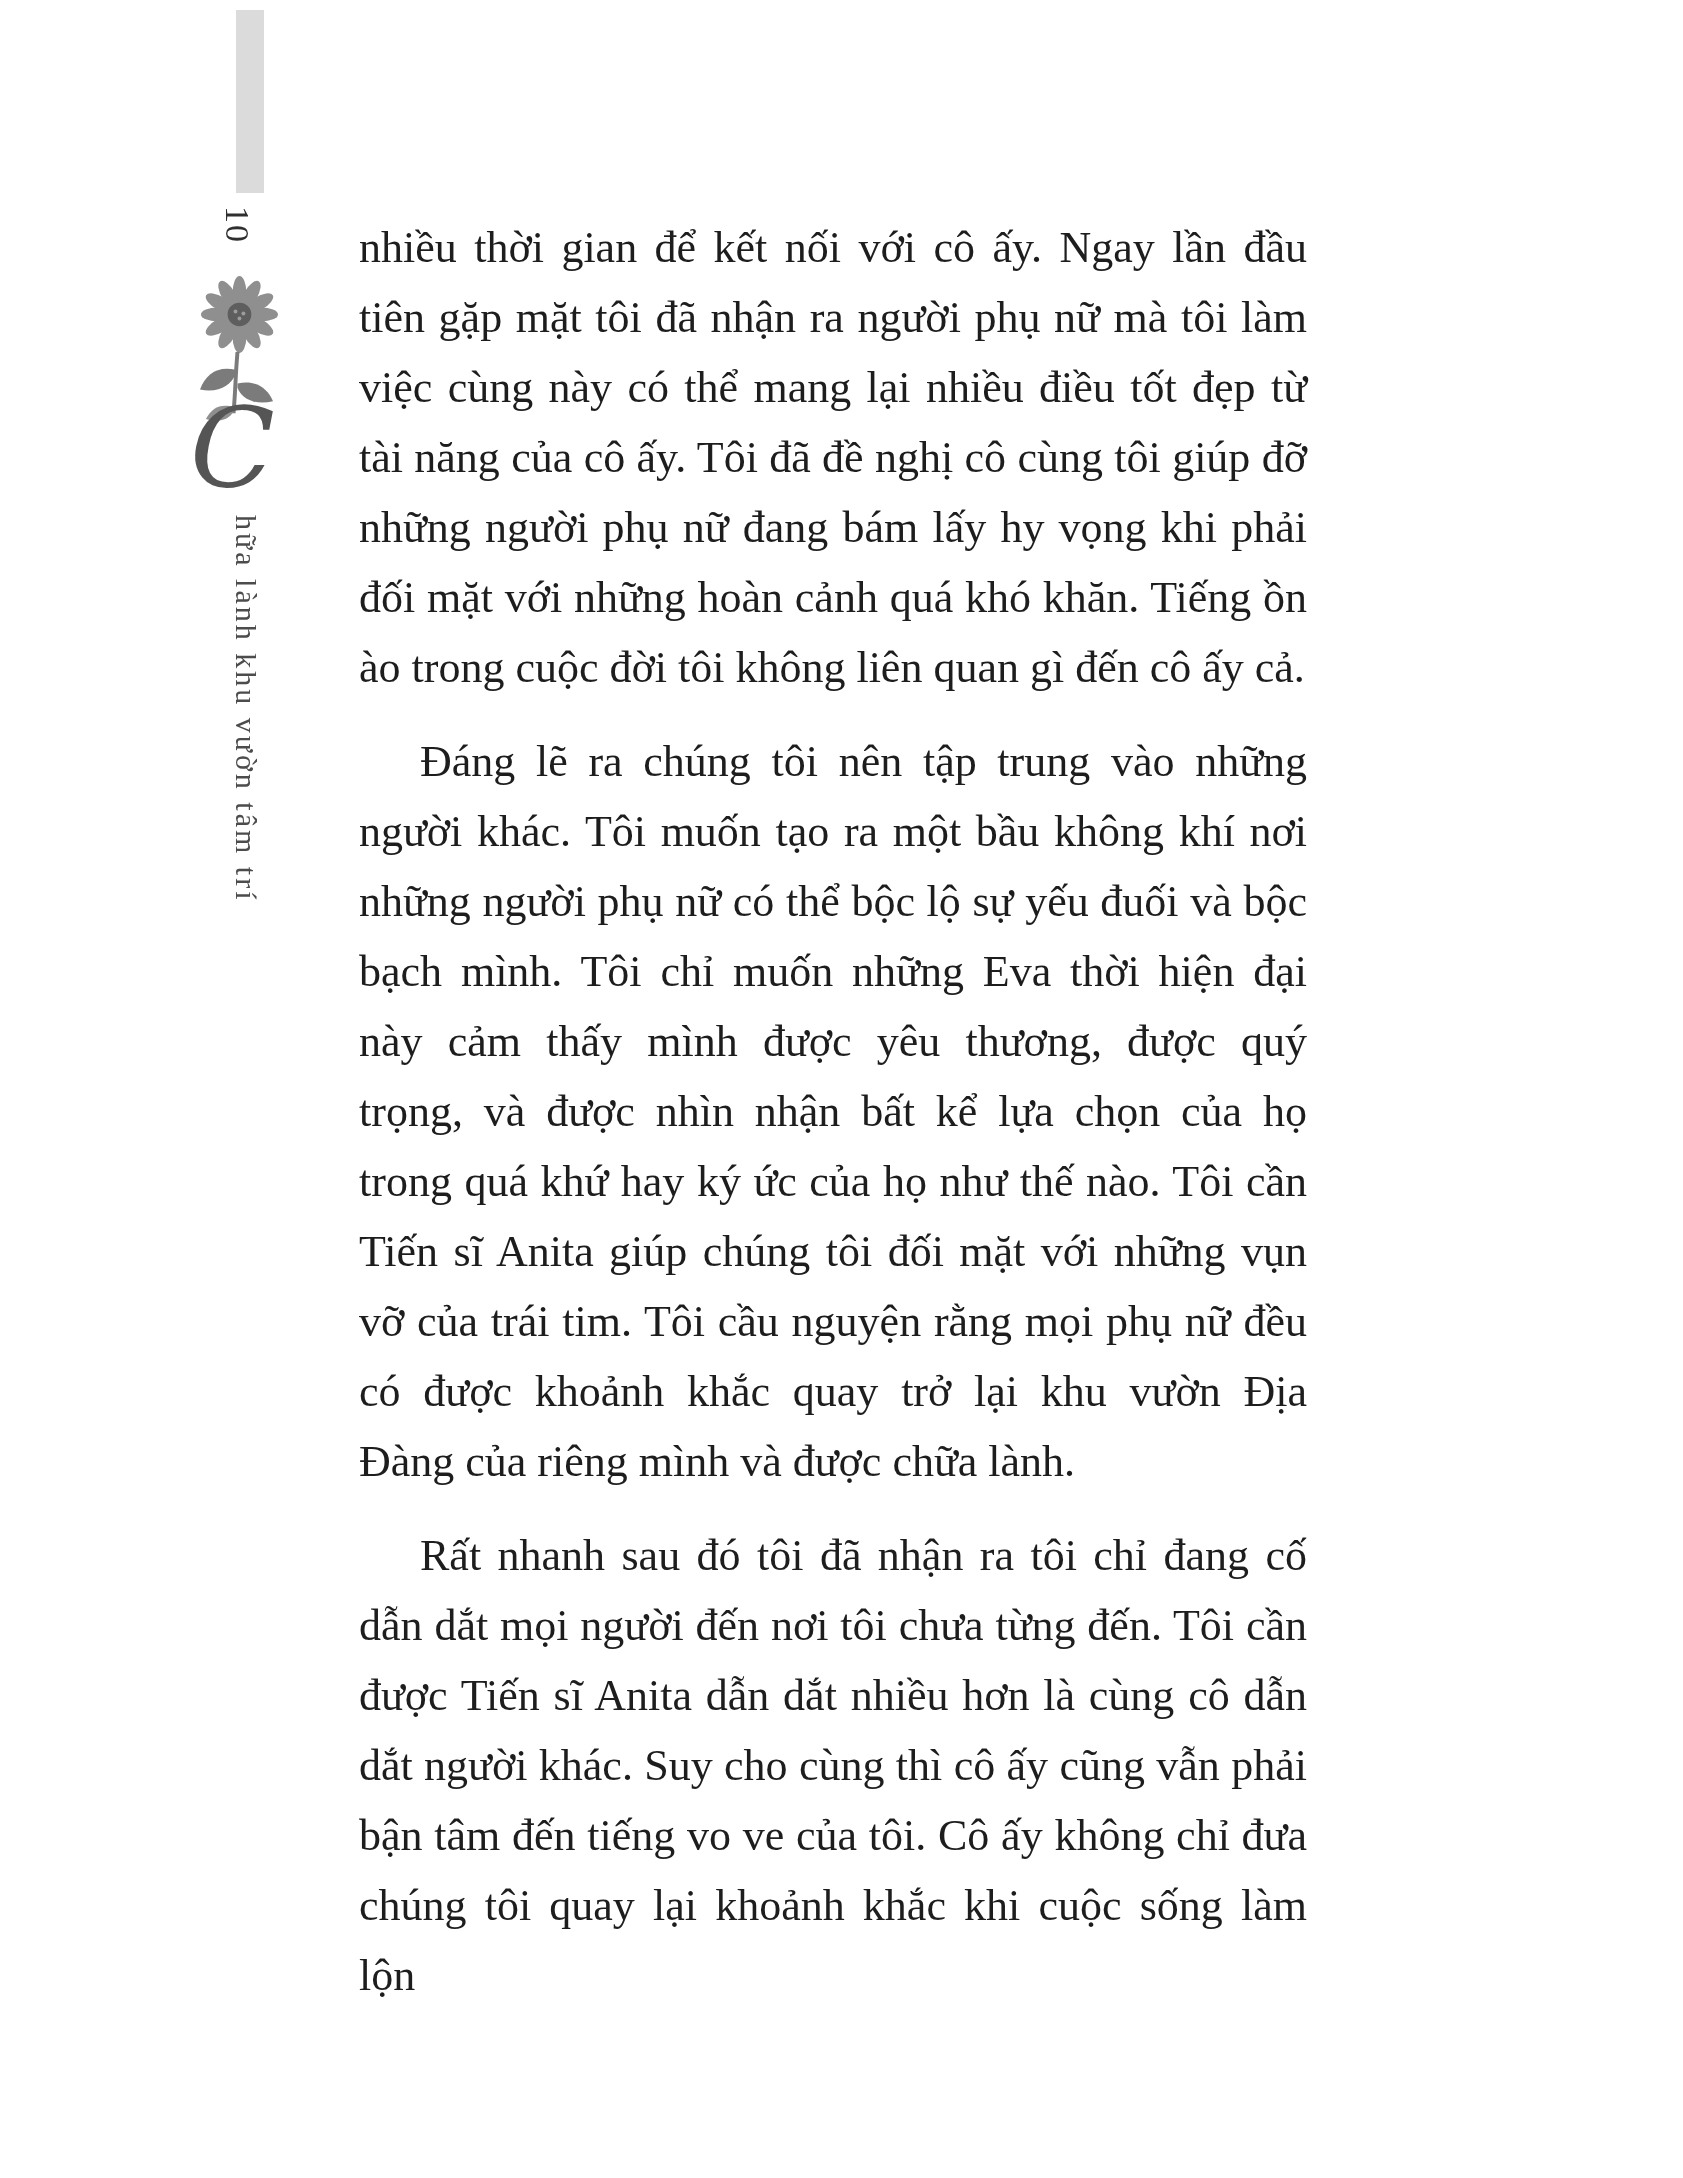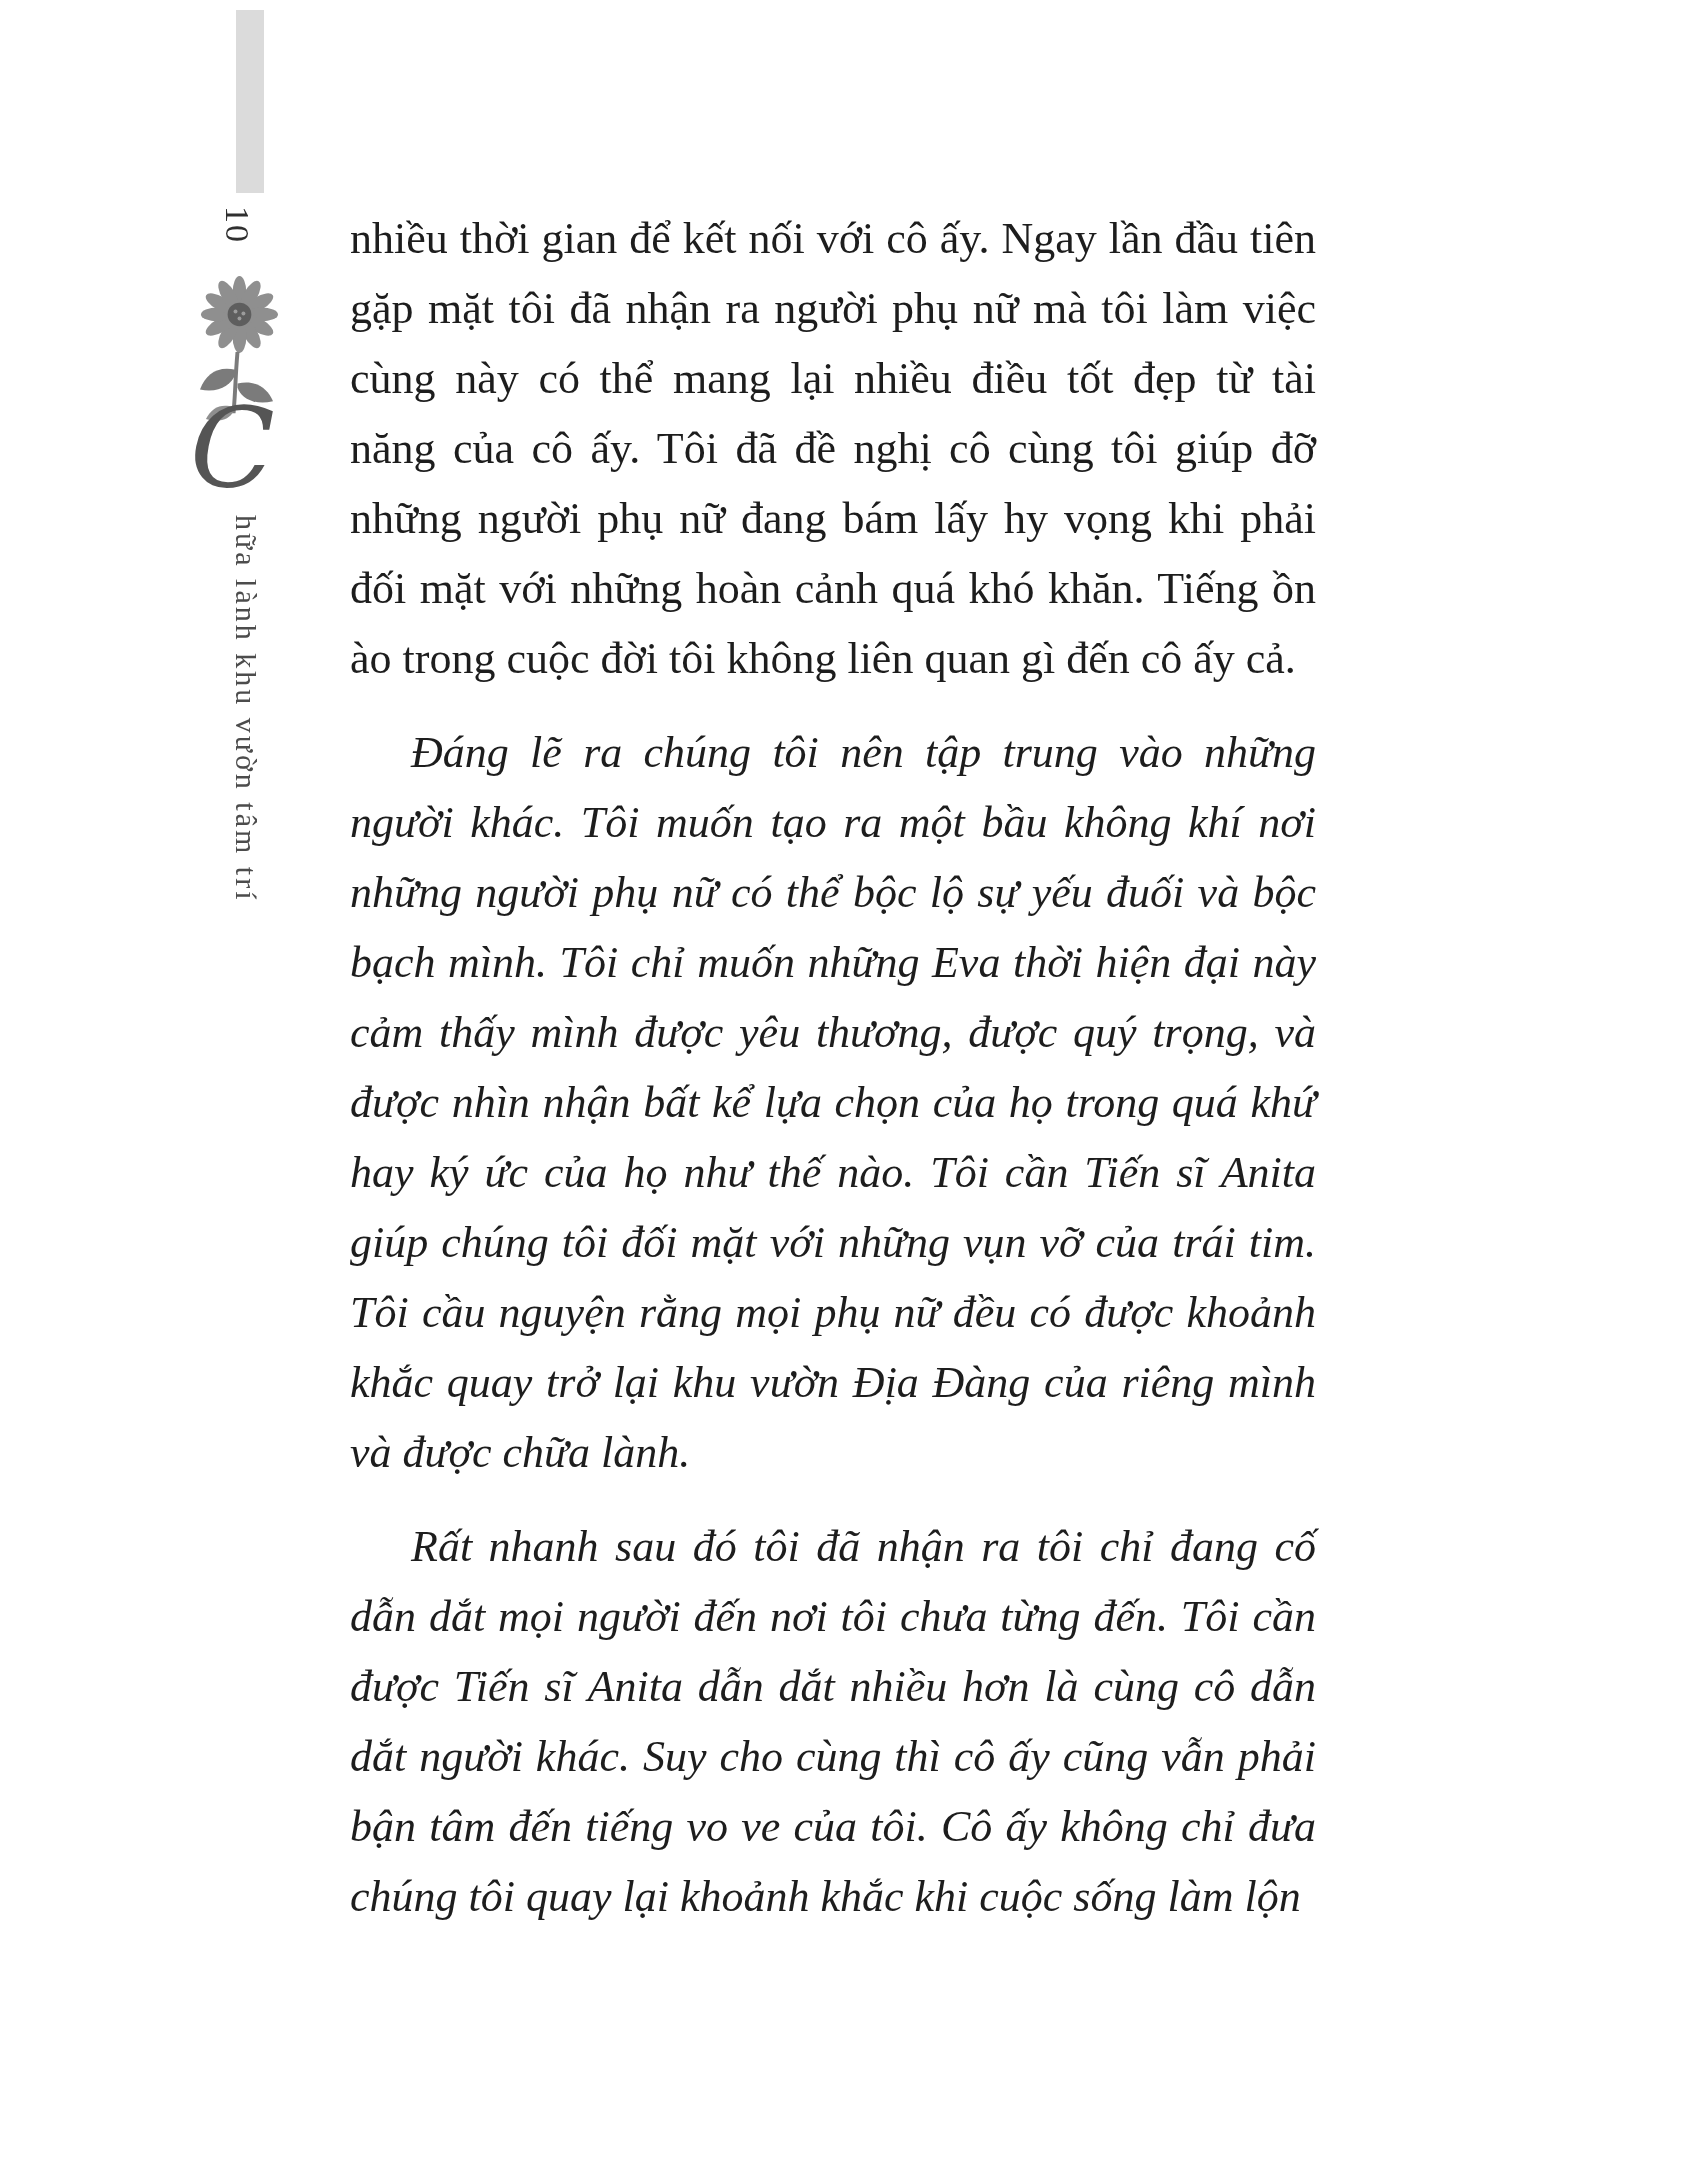--- a/index.html
+++ b/index.html
@@ -67,26 +67,25 @@
     position: absolute;
     left: 342px;
     top: 196px;
     width: 982px;
     text-align: justify;
     font-size: 44px;
     line-height: 70px;
     color: #1d1d1d;
   }
   .main-text p {
-    margin: 8px;
+    margin: 17px;
   }
   .main-text p.indent {
     text-indent: 61px;
     margin-top: 24px;
-    font-style: italic;
   }
 </style>
 </head>
 <body>
 
 <div class="page">
 
   <div class="top-bar"></div>
 
   <div class="folio">10</div>

